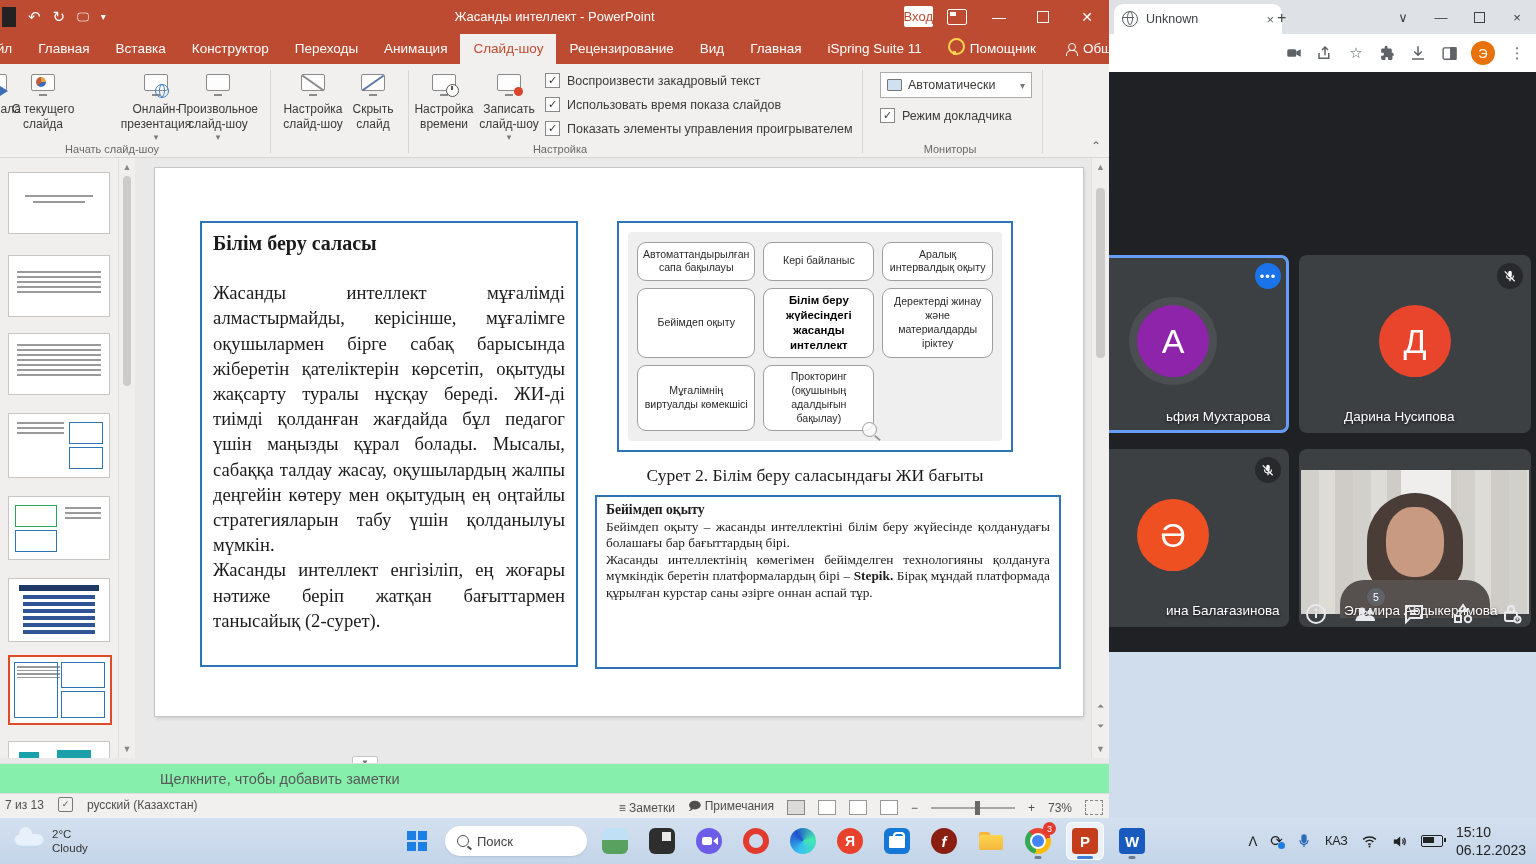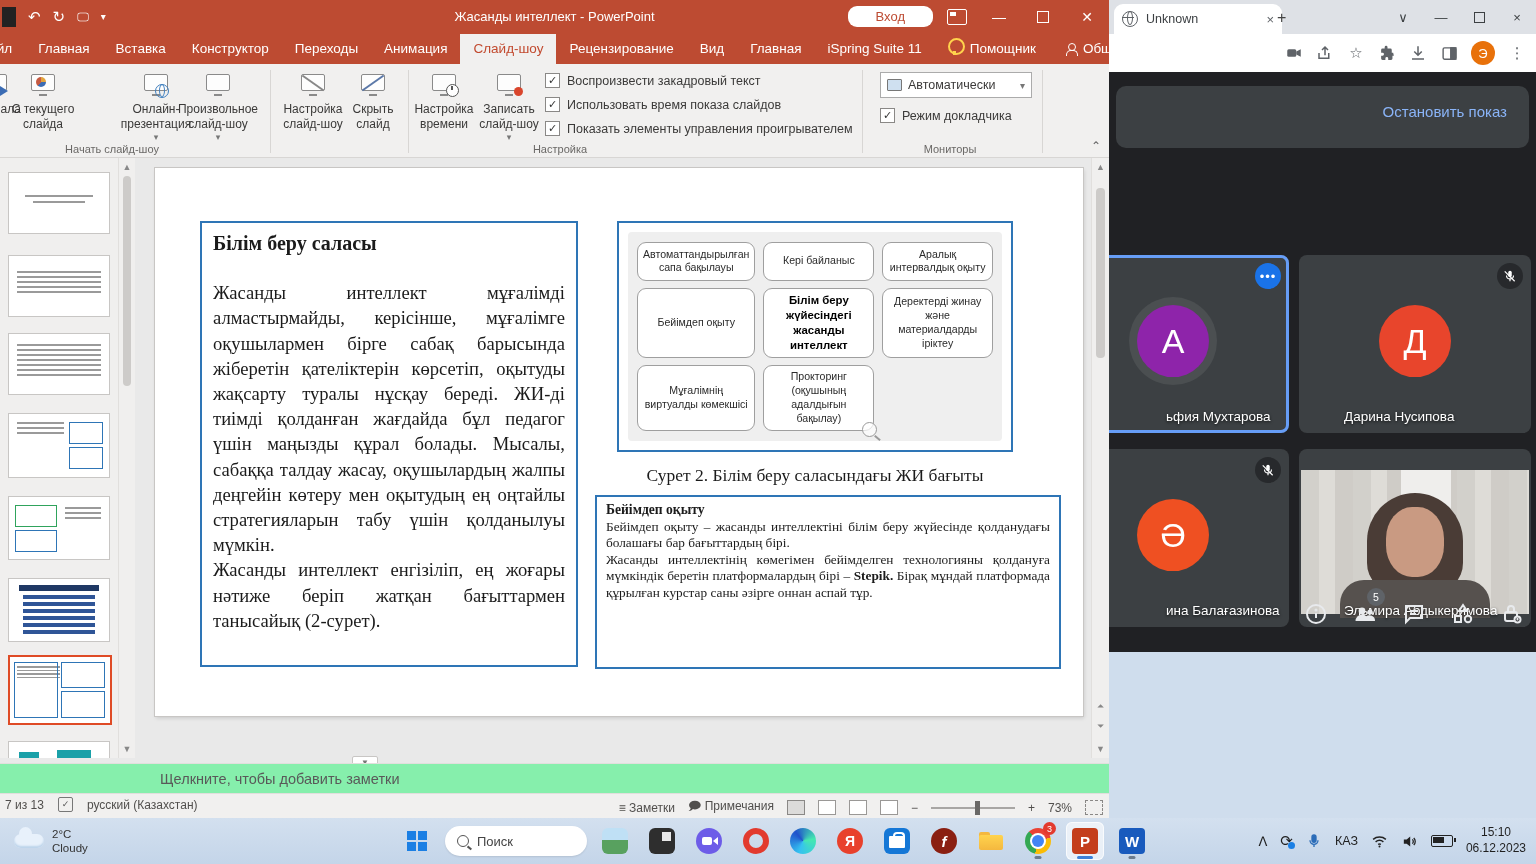--- a/index.html
+++ b/index.html
@@ -4,21 +4,21 @@
 <style>
   html,body{margin:0;padding:0;background:#000;}
   #screen{position:relative;width:1536px;height:864px;overflow:hidden;font-family:"Liberation Sans",sans-serif;background:#cfdded;}
   
   #ppt{position:absolute;left:0;top:0;width:1109px;height:818px;background:#f1f0ef;overflow:hidden;}
   .ttl{position:absolute;left:0;top:0;right:0;height:33px;background:#bd4b32;color:#fff;display:flex;align-items:center;}
   .qat{display:flex;align-items:center;gap:12px;padding-left:4px;font-size:15px;}
   .qat .dark-sq{width:14px;height:20px;background:#222;margin-left:-2px;}
   .ttl-title{position:absolute;left:0;right:0;text-align:center;font-size:13px;pointer-events:none;}
   .ttl-right{margin-left:auto;display:flex;align-items:center;height:100%;}
-  .vhod{background:#fff;color:#bd4b32;font-size:13px;padding:3px 28px;border-radius:9px;margin-right:14px;}
+  .vhod{background:#fff;color:#bd4b32;font-size:13px;padding:3px 0;border-radius:2px;margin-right:14px;}
   .ribopt{width:18px;height:14px;border:1px solid #fff;border-radius:2px;position:relative;margin-right:10px;}
   .ribopt:after{content:"";position:absolute;left:2px;top:2px;width:6px;height:4px;background:#fff;}
   .wbtn{width:44px;height:33px;display:flex;align-items:center;justify-content:center;font-size:14px;color:#fff;}
   .wsq{width:10px;height:10px;border:1px solid #fff;display:inline-block;}
   .tabs{position:absolute;left:0;top:33px;right:0;height:31px;background:#bd4b32;display:flex;align-items:flex-end;color:#fff;font-size:13.5px;}
   .tab{padding:7px 13px 8px;white-space:nowrap;}
   .tab.clip{margin-left:-34px;}
   .tab.active{background:#f1f0ef;color:#c24a2f;}
   .bulb{width:13px;height:13px;border-radius:50%;border:2px solid #ffd34d;display:inline-block;vertical-align:-2px;margin-right:5px;position:relative;}
   .bulb:after{content:"";position:absolute;left:3px;top:11px;width:3px;height:4px;background:#ffd34d;}
@@ -156,21 +156,21 @@
   .flashi{border-radius:50%;background:#8a1f11;color:#fff;font-style:italic;font-weight:bold;font-size:15px;display:flex;align-items:center;justify-content:center;}
   .folderi{position:relative;background:transparent;}
   .folderi:before{content:"";position:absolute;left:1px;top:4px;width:11px;height:6px;background:#f4b83f;border-radius:2px 2px 0 0;}
   .folderi:after{content:"";position:absolute;left:1px;top:7px;width:24px;height:15px;background:linear-gradient(#ffd34d,#f4b83f);border-radius:2px;}
   .chromei{border-radius:50%;background:conic-gradient(from -45deg,#ea4335 0 33%,#fbbc05 0 66%,#34a853 0 100%);position:relative;}
   .chromei:after{content:"";position:absolute;left:7px;top:7px;width:12px;height:12px;border-radius:50%;background:#4285f4;box-shadow:0 0 0 2px #fff;}
   .cbadge{position:absolute;right:1px;top:0;width:13px;height:13px;border-radius:50%;background:#e33a2e;color:#fff;font-size:9px;display:flex;align-items:center;justify-content:center;z-index:2;}
   .ppti{background:#c43e1c;color:#fff;font-weight:bold;font-size:15px;display:flex;align-items:center;justify-content:center;border-radius:4px;}
   .wordi{background:#185abd;color:#fff;font-weight:bold;font-size:15px;display:flex;align-items:center;justify-content:center;border-radius:4px;}
   .tray{position:absolute;right:10px;display:flex;align-items:center;gap:13px;height:46px;color:#1f1f1f;}
-  .tray .clock{text-align:center;font-size:12px;line-height:1.3;}
+  .tray .clock{text-align:left;font-size:14px;line-height:1.3;}
   .battery{width:20px;height:10px;border:1.4px solid #222;border-radius:2px;position:relative;}
   .battery:before{content:"";position:absolute;left:1px;top:1px;width:11px;height:6px;background:#222;}
   .battery:after{content:"";position:absolute;right:-4px;top:2px;width:2px;height:4px;background:#222;}
   .syncdot{position:relative;font-size:15px;}
   .syncdot:after{content:"";position:absolute;right:-2px;bottom:1px;width:7px;height:7px;border-radius:50%;background:#1b7fe4;}
   svg{display:block;}
   
   .mline{background:#9a9a9a;height:2px;margin:3px 8px;}
   .mblue{border:1px solid #2e75b6;}
 </style>
@@ -514,23 +514,20 @@
             <rect x="3" y="4" width="18" height="16" rx="2"></rect>
             <path d="M14 4v16"></path>
             <rect x="14" y="4" width="7" height="16" fill="#5f6368"></rect>
           </svg>
       </span>
       <span class="avatar-e">Э</span>
       <span class="cico">⋮</span>
     </div>
 
     <div class="meet">
-      <div class="presentbar">
-        <span class="stopbtn">Остановить показ</span>
-      </div>
 
       <div class="vgrid">
         <div class="tile speaking">
           <div class="pav ring" style="background:#8e24aa;">А</div>
           <span class="dots3">•••</span>
           <span class="pname" style="left:78px;">ьфия Мухтарова</span>
         </div>
         <div class="tile">
           <div class="pav" style="background:#e8452c;">Д</div>
           <span class="micoff">

